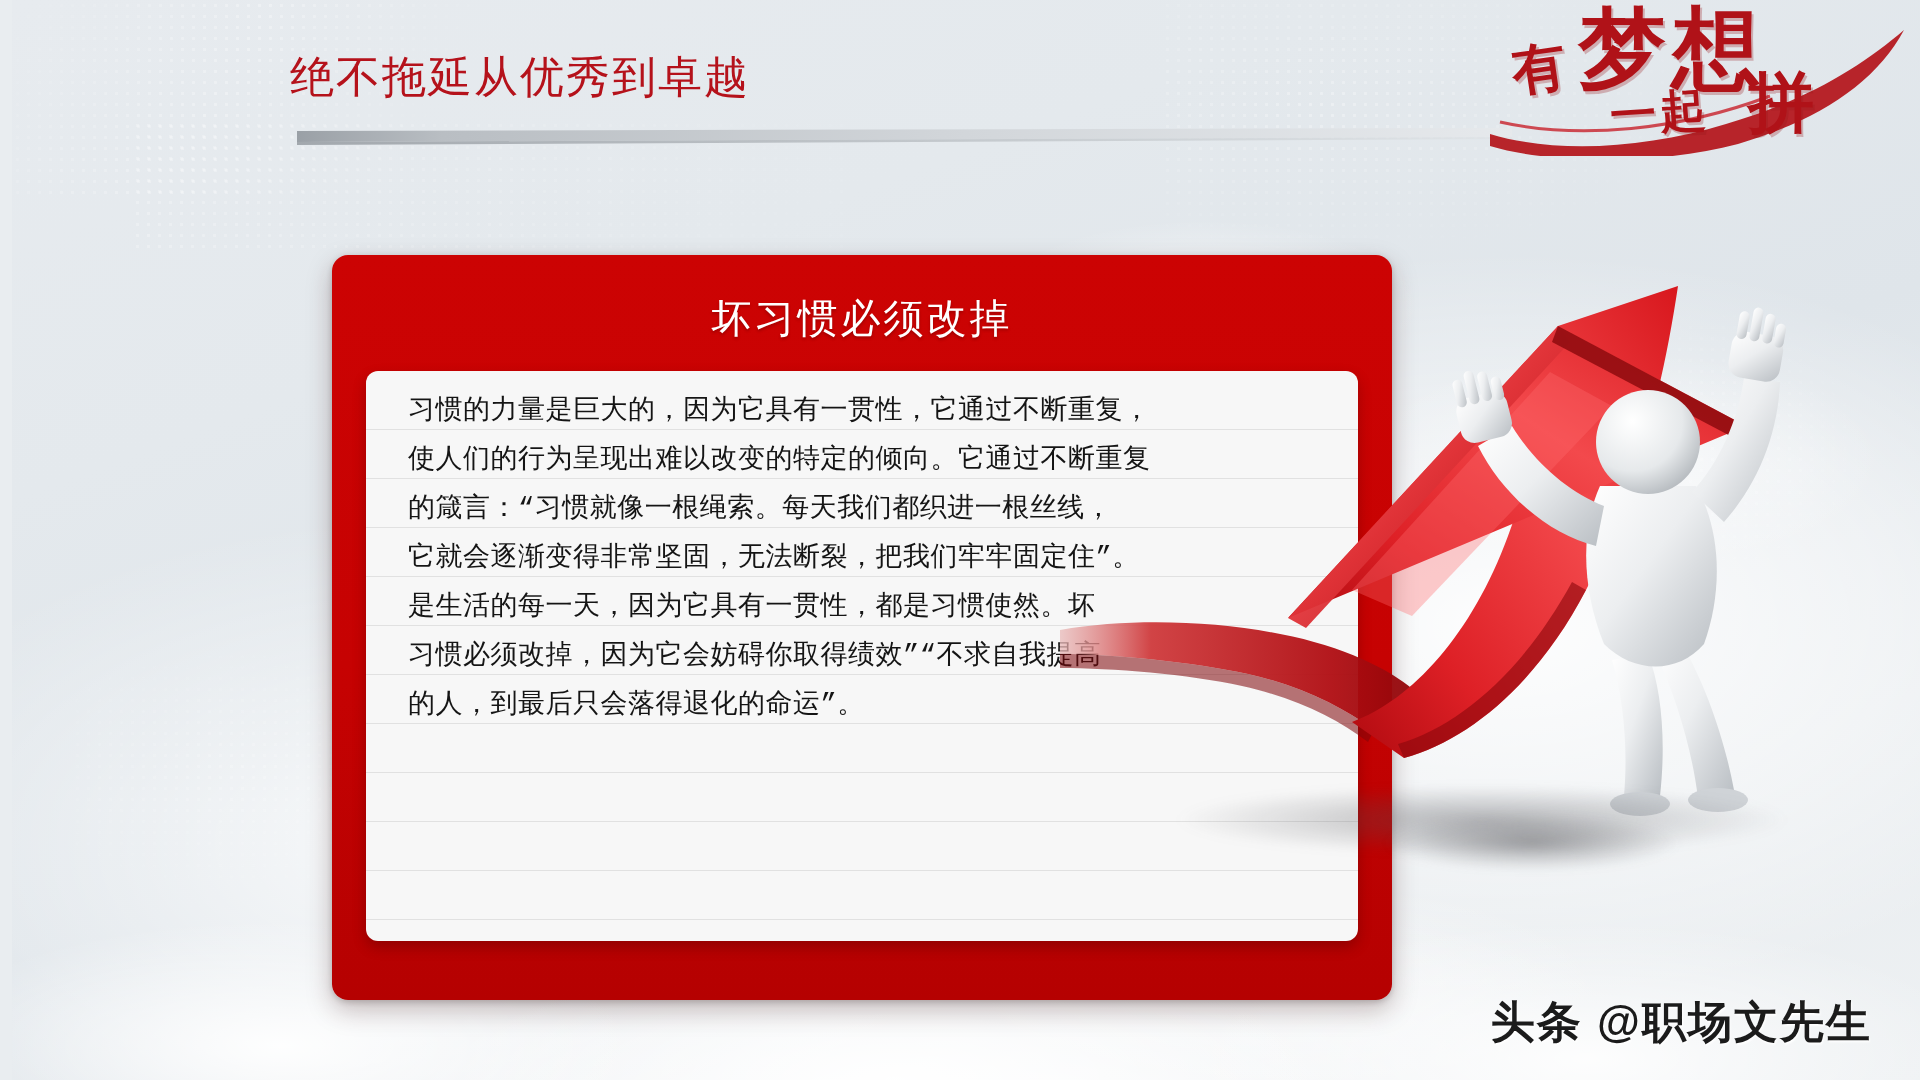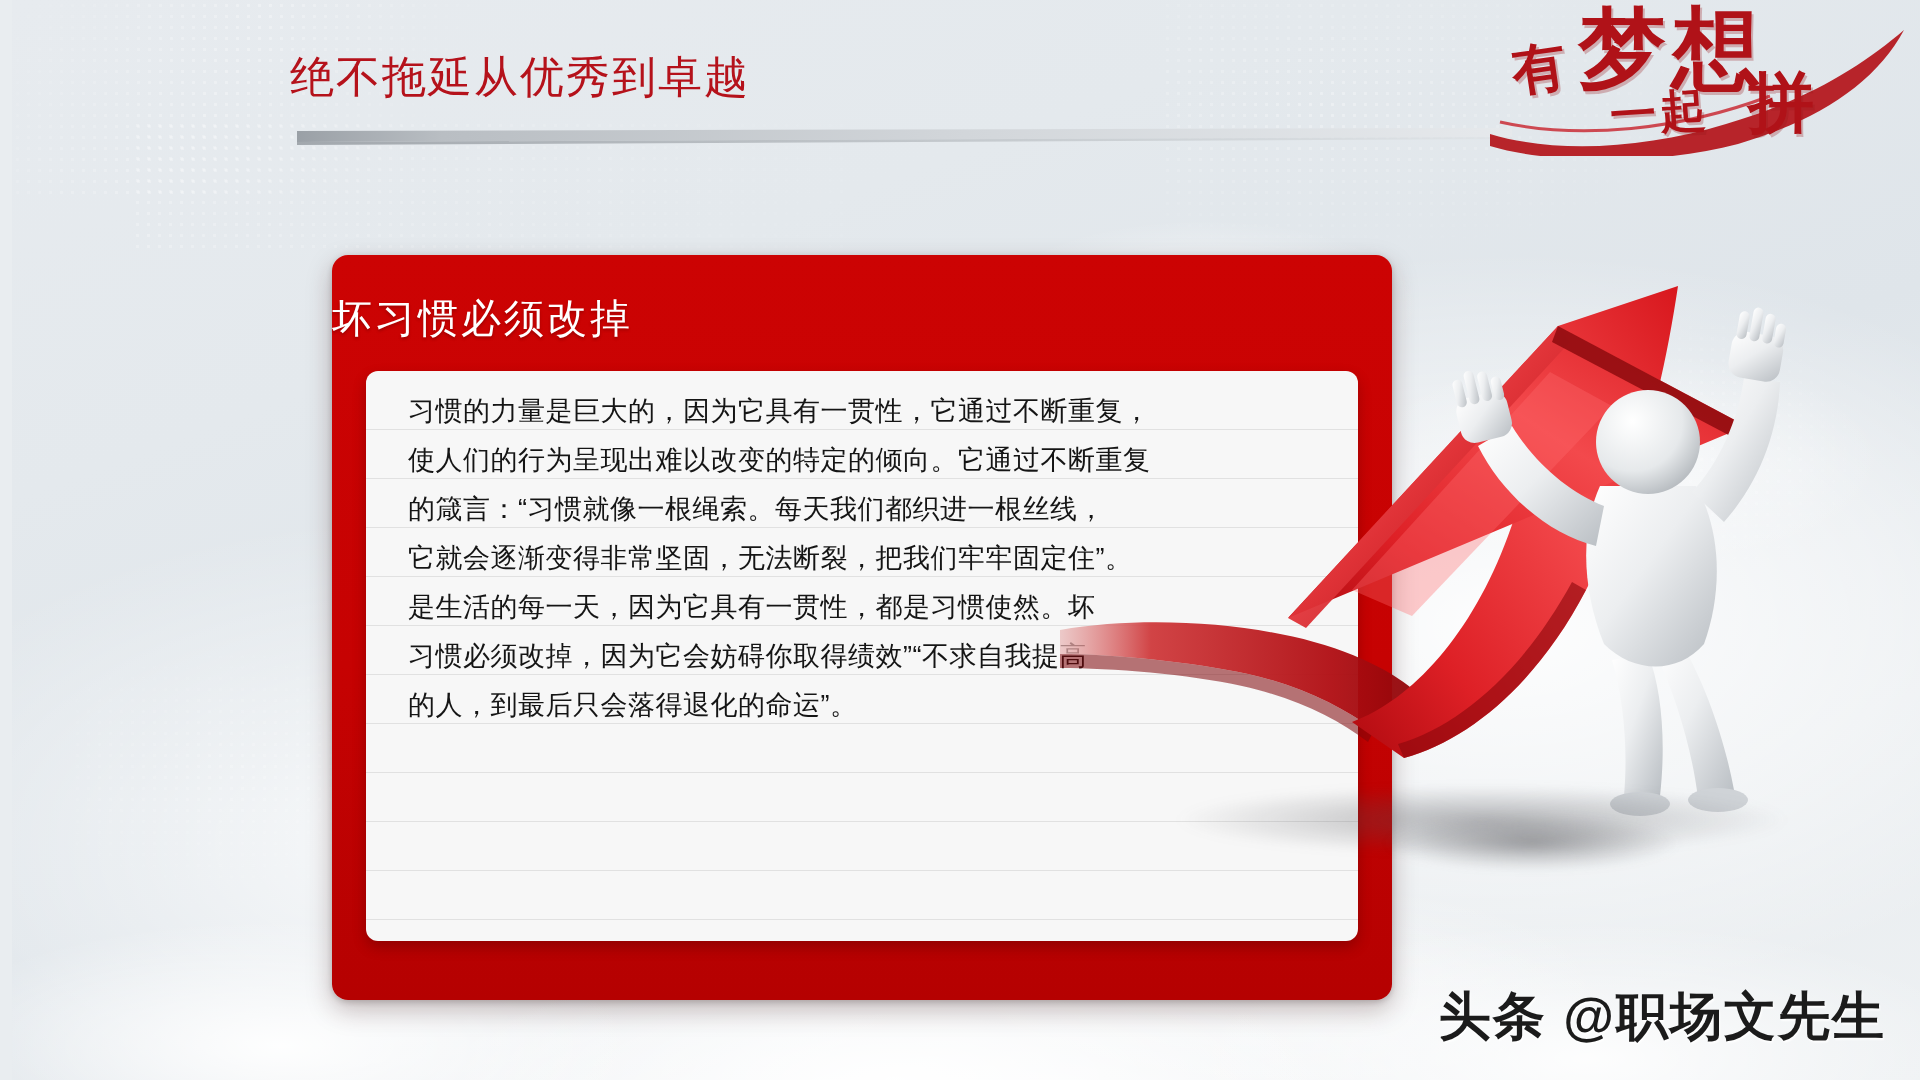--- a/index.html
+++ b/index.html
@@ -83,21 +83,21 @@
 
   
   .card{
     position:absolute;left:320px;top:255px;width:1060px;height:745px;
     background:linear-gradient(180deg,#cc0303 0%,#c60202 55%,#b50101 100%);
     border-radius:16px;
     box-shadow:0 10px 26px rgba(60,20,20,.28), 0 2px 6px rgba(0,0,0,.18);
   }
   .card-title{
     position:absolute;left:0;top:36px;width:100%;
-    text-align:left;color:#ffffff;font-size:40px;letter-spacing:3px;
+    text-align:center;color:#ffffff;font-size:40px;letter-spacing:3px;
     text-shadow:0 2px 3px rgba(0,0,0,.22);
   }
   .note{
     position:absolute;left:34px;top:116px;width:992px;height:570px;
     background:#f7f7f7;border-radius:12px;
     box-shadow:0 6px 14px rgba(0,0,0,.22);
     overflow:hidden;
   }
   .note .rules{
     position:absolute;inset:0;
@@ -105,40 +105,40 @@
       to bottom,
       rgba(0,0,0,0) 0px,
       rgba(0,0,0,0) 48px,
       #e1e1e1 48px,
       #e1e1e1 49px);
     background-position:0 10px;
   }
   .note .body{
     position:absolute;left:42px;top:16px;width:912px;
     color:#151515;font-size:27px;line-height:49px;
-    font-family:Liberation Sans, sans-serif;
+    font-family:Liberation Mono, monospace;
     letter-spacing:.5px;white-space:nowrap;
   }
   .note .body p{margin:0;height:49px;}
 
   
   .illus{position:absolute;left:1040px;top:230px;width:880px;height:700px;}
   .illus .shadowpool{
     position:absolute;left:120px;top:555px;width:620px;height:70px;
     background:radial-gradient(ellipse at 50% 50%, rgba(80,80,85,.40), rgba(80,80,85,0) 70%);
     filter:blur(5px);
   }
   .figure-shadow{
     position:absolute;left:330px;top:585px;width:300px;height:56px;
     background:radial-gradient(ellipse at 50% 50%, rgba(70,70,75,.45), rgba(70,70,75,0) 70%);
     filter:blur(4px);
   }
   .wm{
-    position:absolute;right:46px;bottom:28px;
-    color:#1b1b1b;font-size:52px;letter-spacing:2px;font-weight:700;
+    position:absolute;right:60px;bottom:28px;
+    color:#1b1b1b;font-size:44px;letter-spacing:2px;font-weight:700;
     text-shadow:1px 2px 2px rgba(255,255,255,.9);
     white-space:nowrap;
   }
 </style>
 </head>
 <body>
 
 <div id="slide">
 
   <div class="dots d1"></div>

